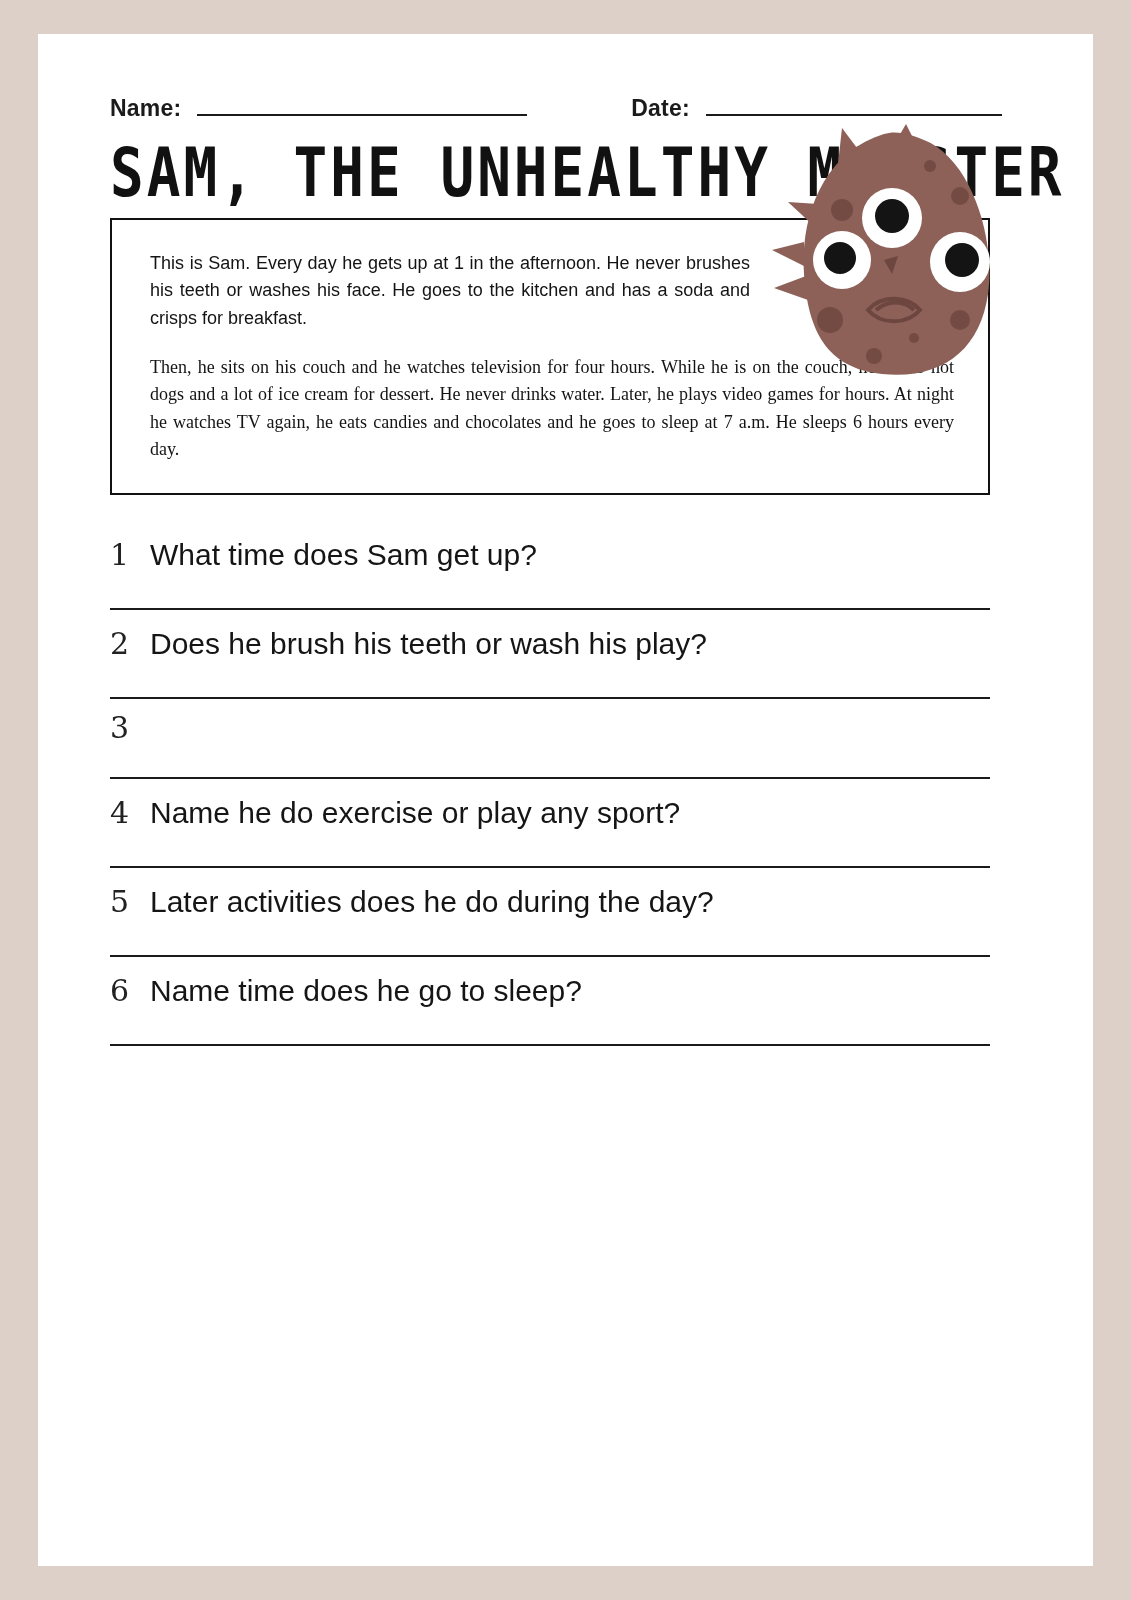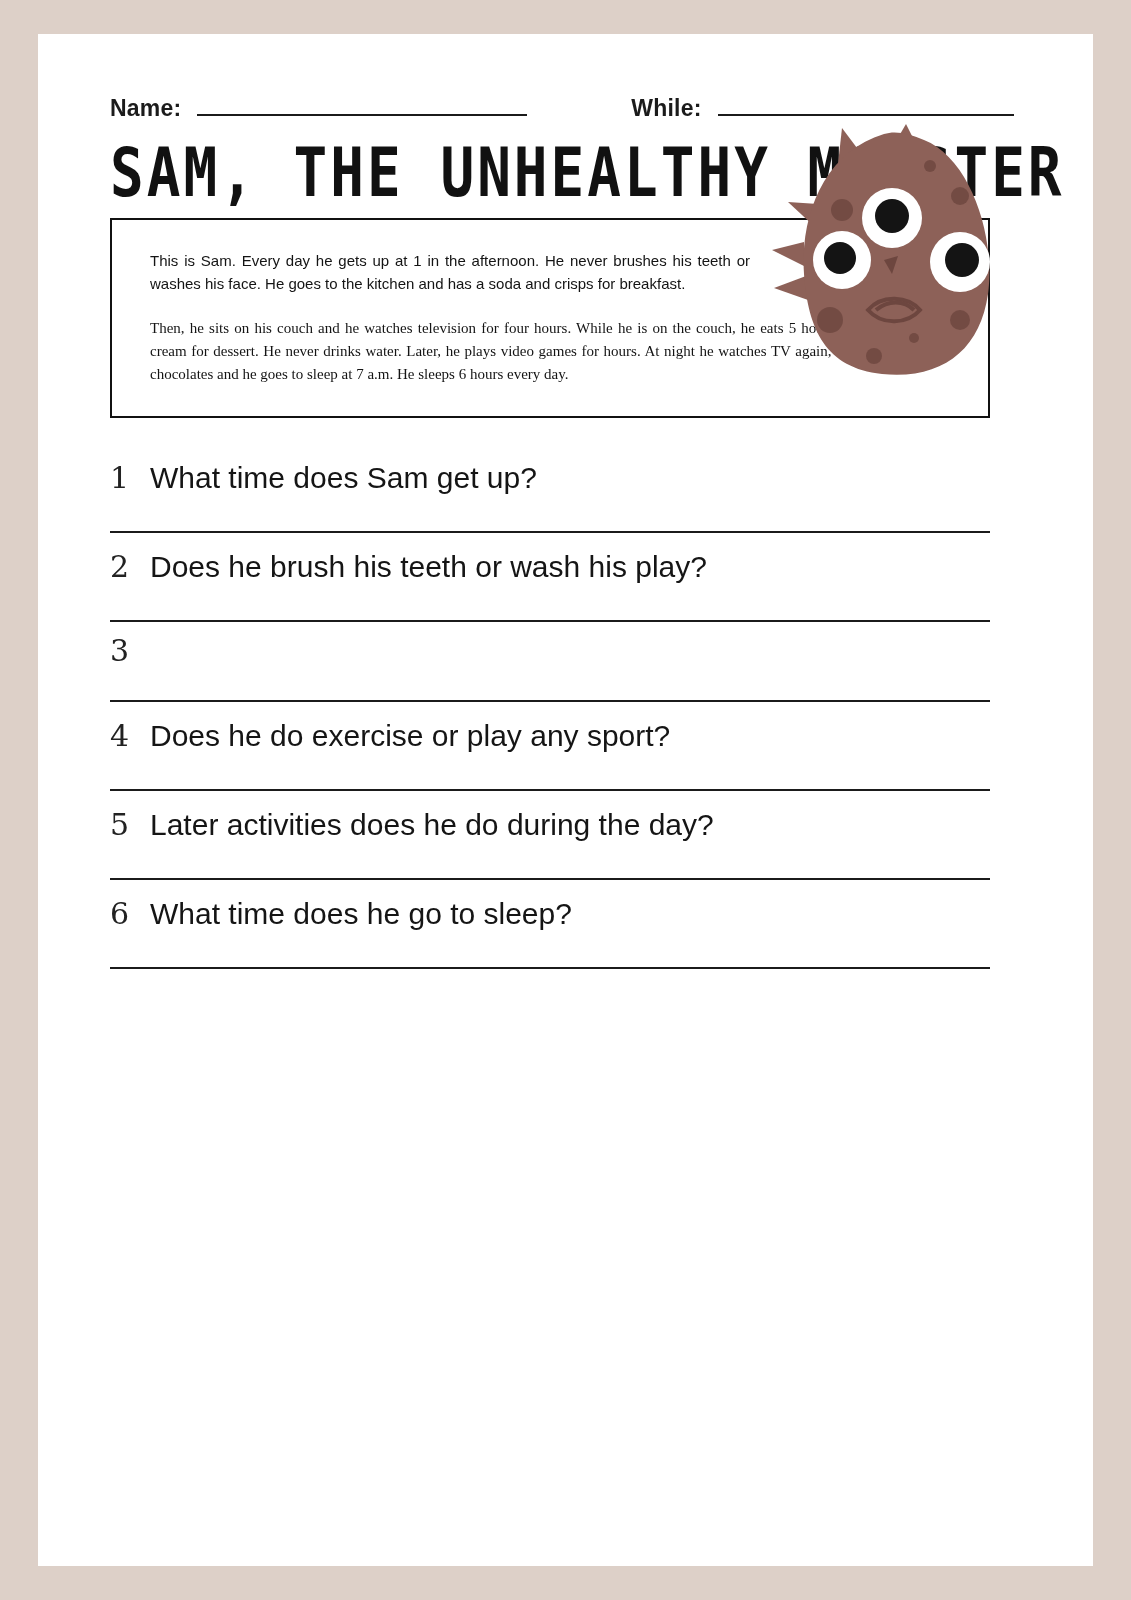--- a/index.html
+++ b/index.html
@@ -81,21 +81,21 @@
   .readbox {
     position: relative;
     border: 2.5px solid #111111;
     width: 880px;
     box-sizing: border-box;
     padding: 30px 34px 30px 38px;
     background: transparent;
   }
   .readbox p {
     margin: 0;
-    font-size: 15px;
+    font-size: 18px;
     line-height: 1.52;
     color: #141414;
     text-align: justify;
   }
   .readbox p.first {
     width: 600px;
   }
   .readbox p + p {
     margin-top: 22px;
     font-family: Liberation Serif, serif;
@@ -147,21 +147,21 @@
 </head>
 <body>
 
 <div class="page">
   <div class="inner">
 
     <div class="namedate">
       <span class="nd-label">Name:</span>
       <span class="nd-line name"></span>
       <span class="nd-spacer"></span>
-      <span class="nd-label">While:</span>
+      <span class="nd-label">Date:</span>
       <span class="nd-line date"></span>
     </div>
 
     <div class="title">SAM, THE UNHEALTHY MONSTER</div>
 
 
     <div class="readbox">
       <svg class="monster" viewBox="0 0 250 270" xmlns="http://www.w3.org/2000/svg">
 
         <polygon points="40,118 8,126 40,142" fill="#8d6158"></polygon>
@@ -217,36 +217,36 @@
       <div class="qitem">
         <div class="qrow">
           <span class="qnum">3</span>
         </div>
         <div class="answer-line"></div>
       </div>
 
       <div class="qitem">
         <div class="qrow">
           <span class="qnum">4</span>
-          <span class="qtext">Does he do exercise or play any sport?</span>
+          <span class="qtext">Name he do exercise or play any sport?</span>
         </div>
         <div class="answer-line"></div>
       </div>
 
       <div class="qitem">
         <div class="qrow">
           <span class="qnum">5</span>
           <span class="qtext">Later activities does he do during the day?</span>
         </div>
         <div class="answer-line"></div>
       </div>
 
       <div class="qitem">
         <div class="qrow">
           <span class="qnum">6</span>
-          <span class="qtext">What time does he go to sleep?</span>
+          <span class="qtext">Name time does he go to sleep?</span>
         </div>
         <div class="answer-line"></div>
       </div>
 
     </div>
   </div>
 </div>
 
 </body></html>

